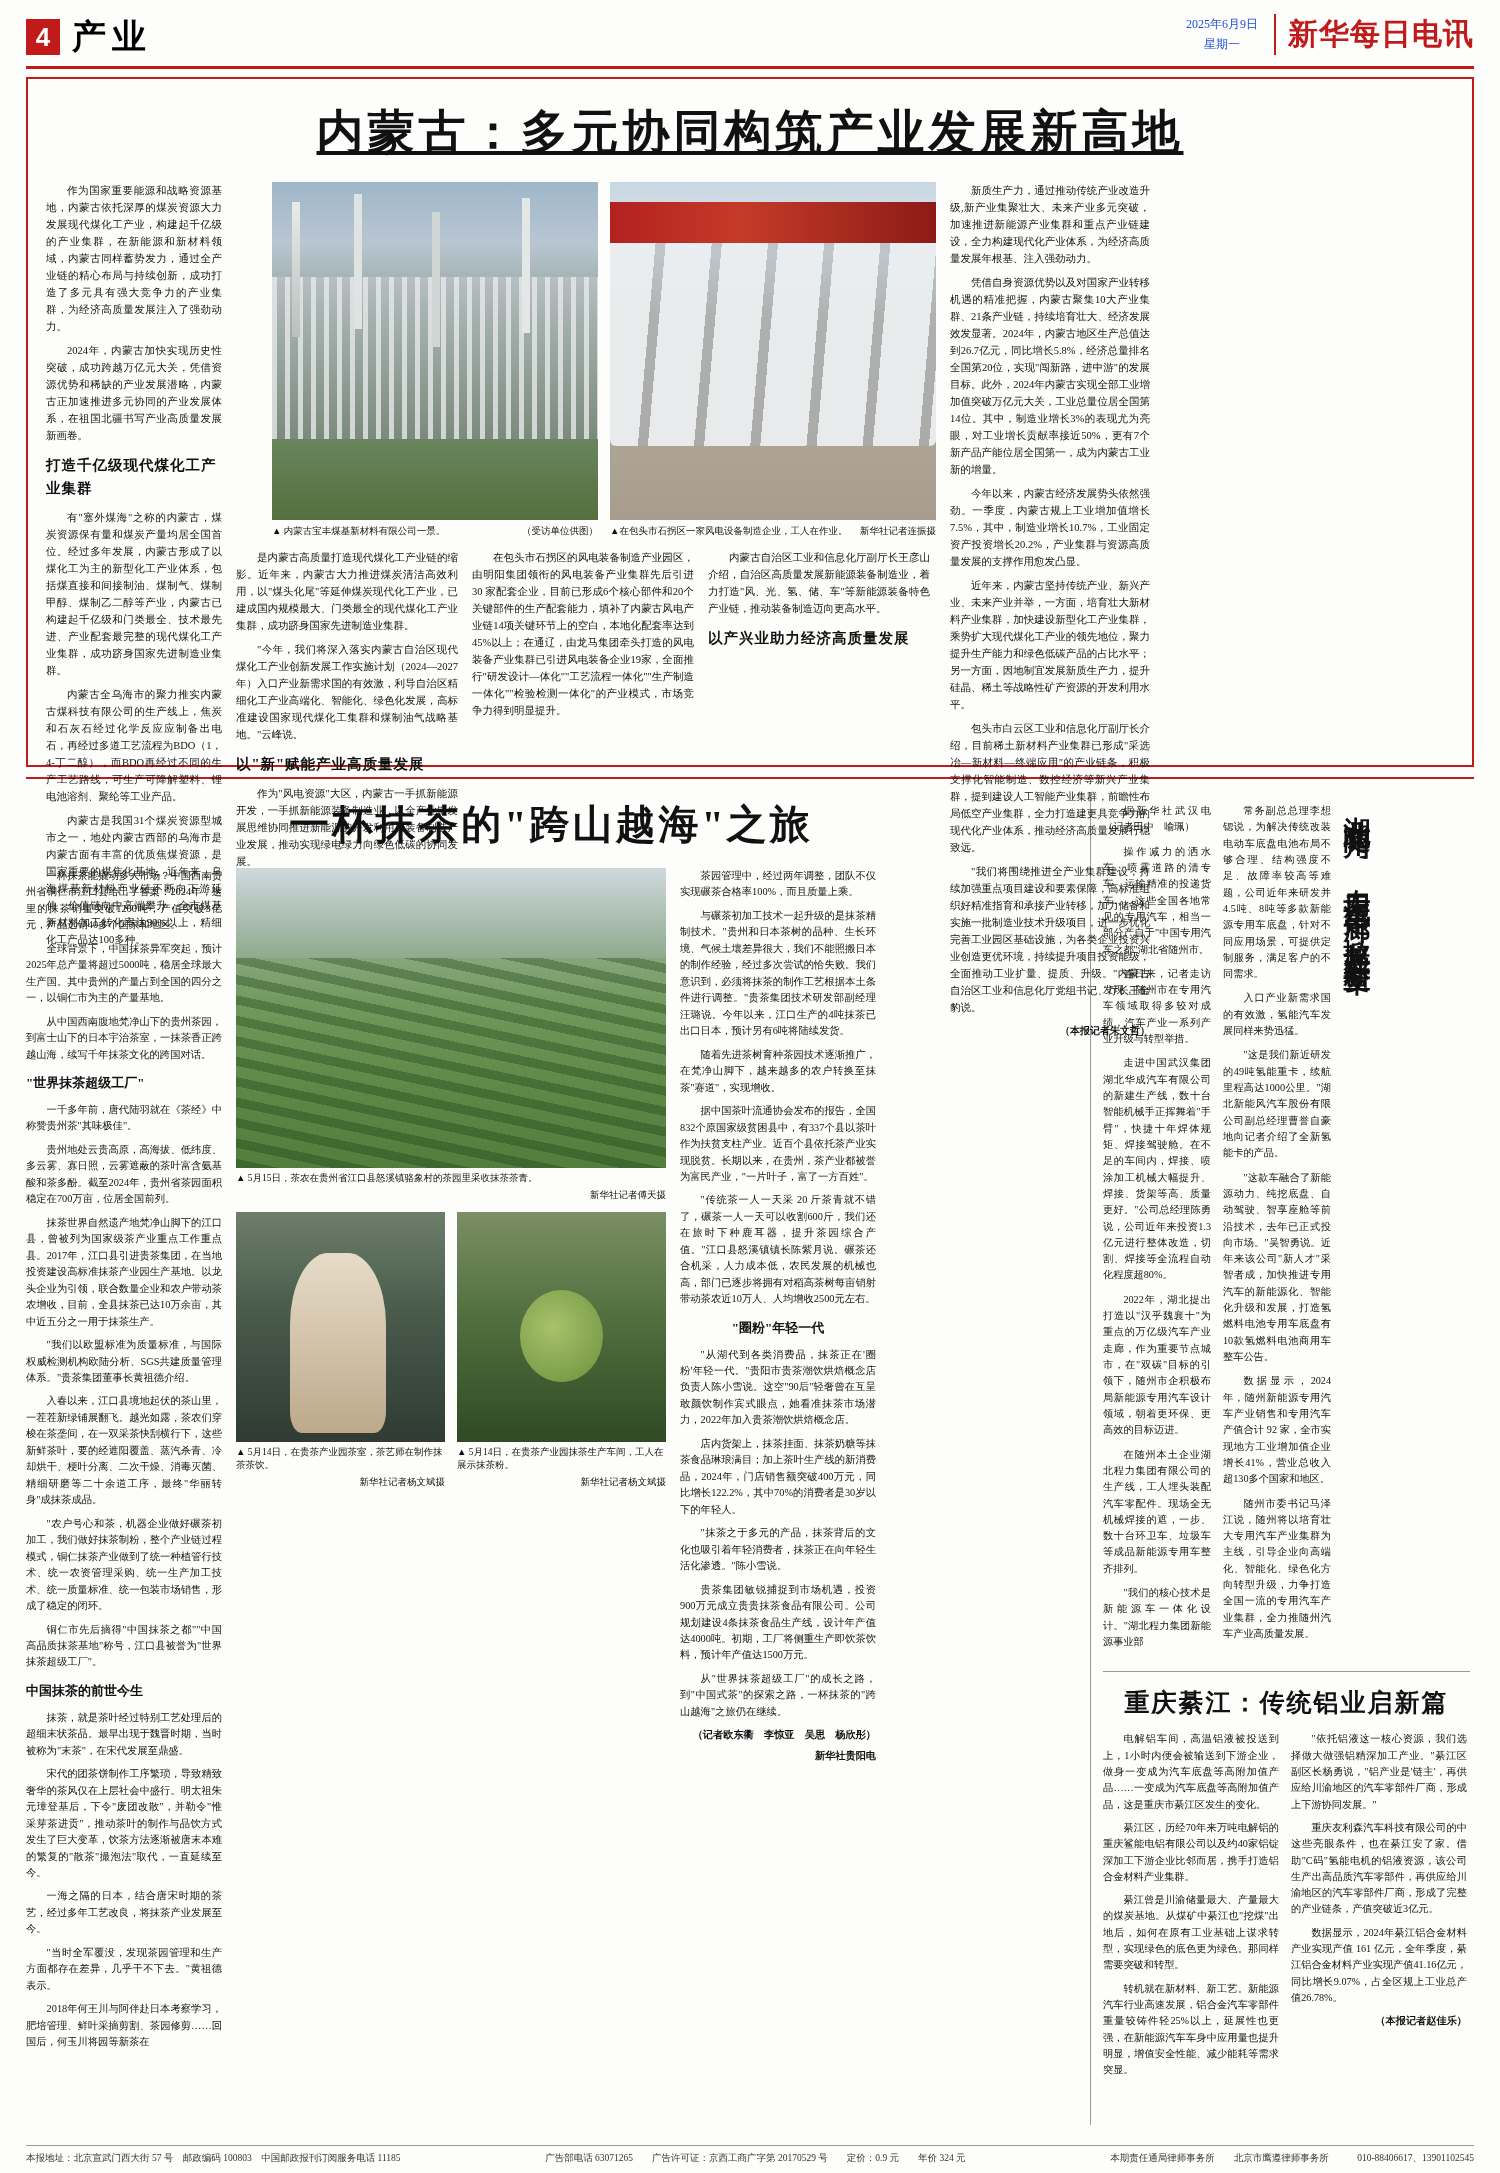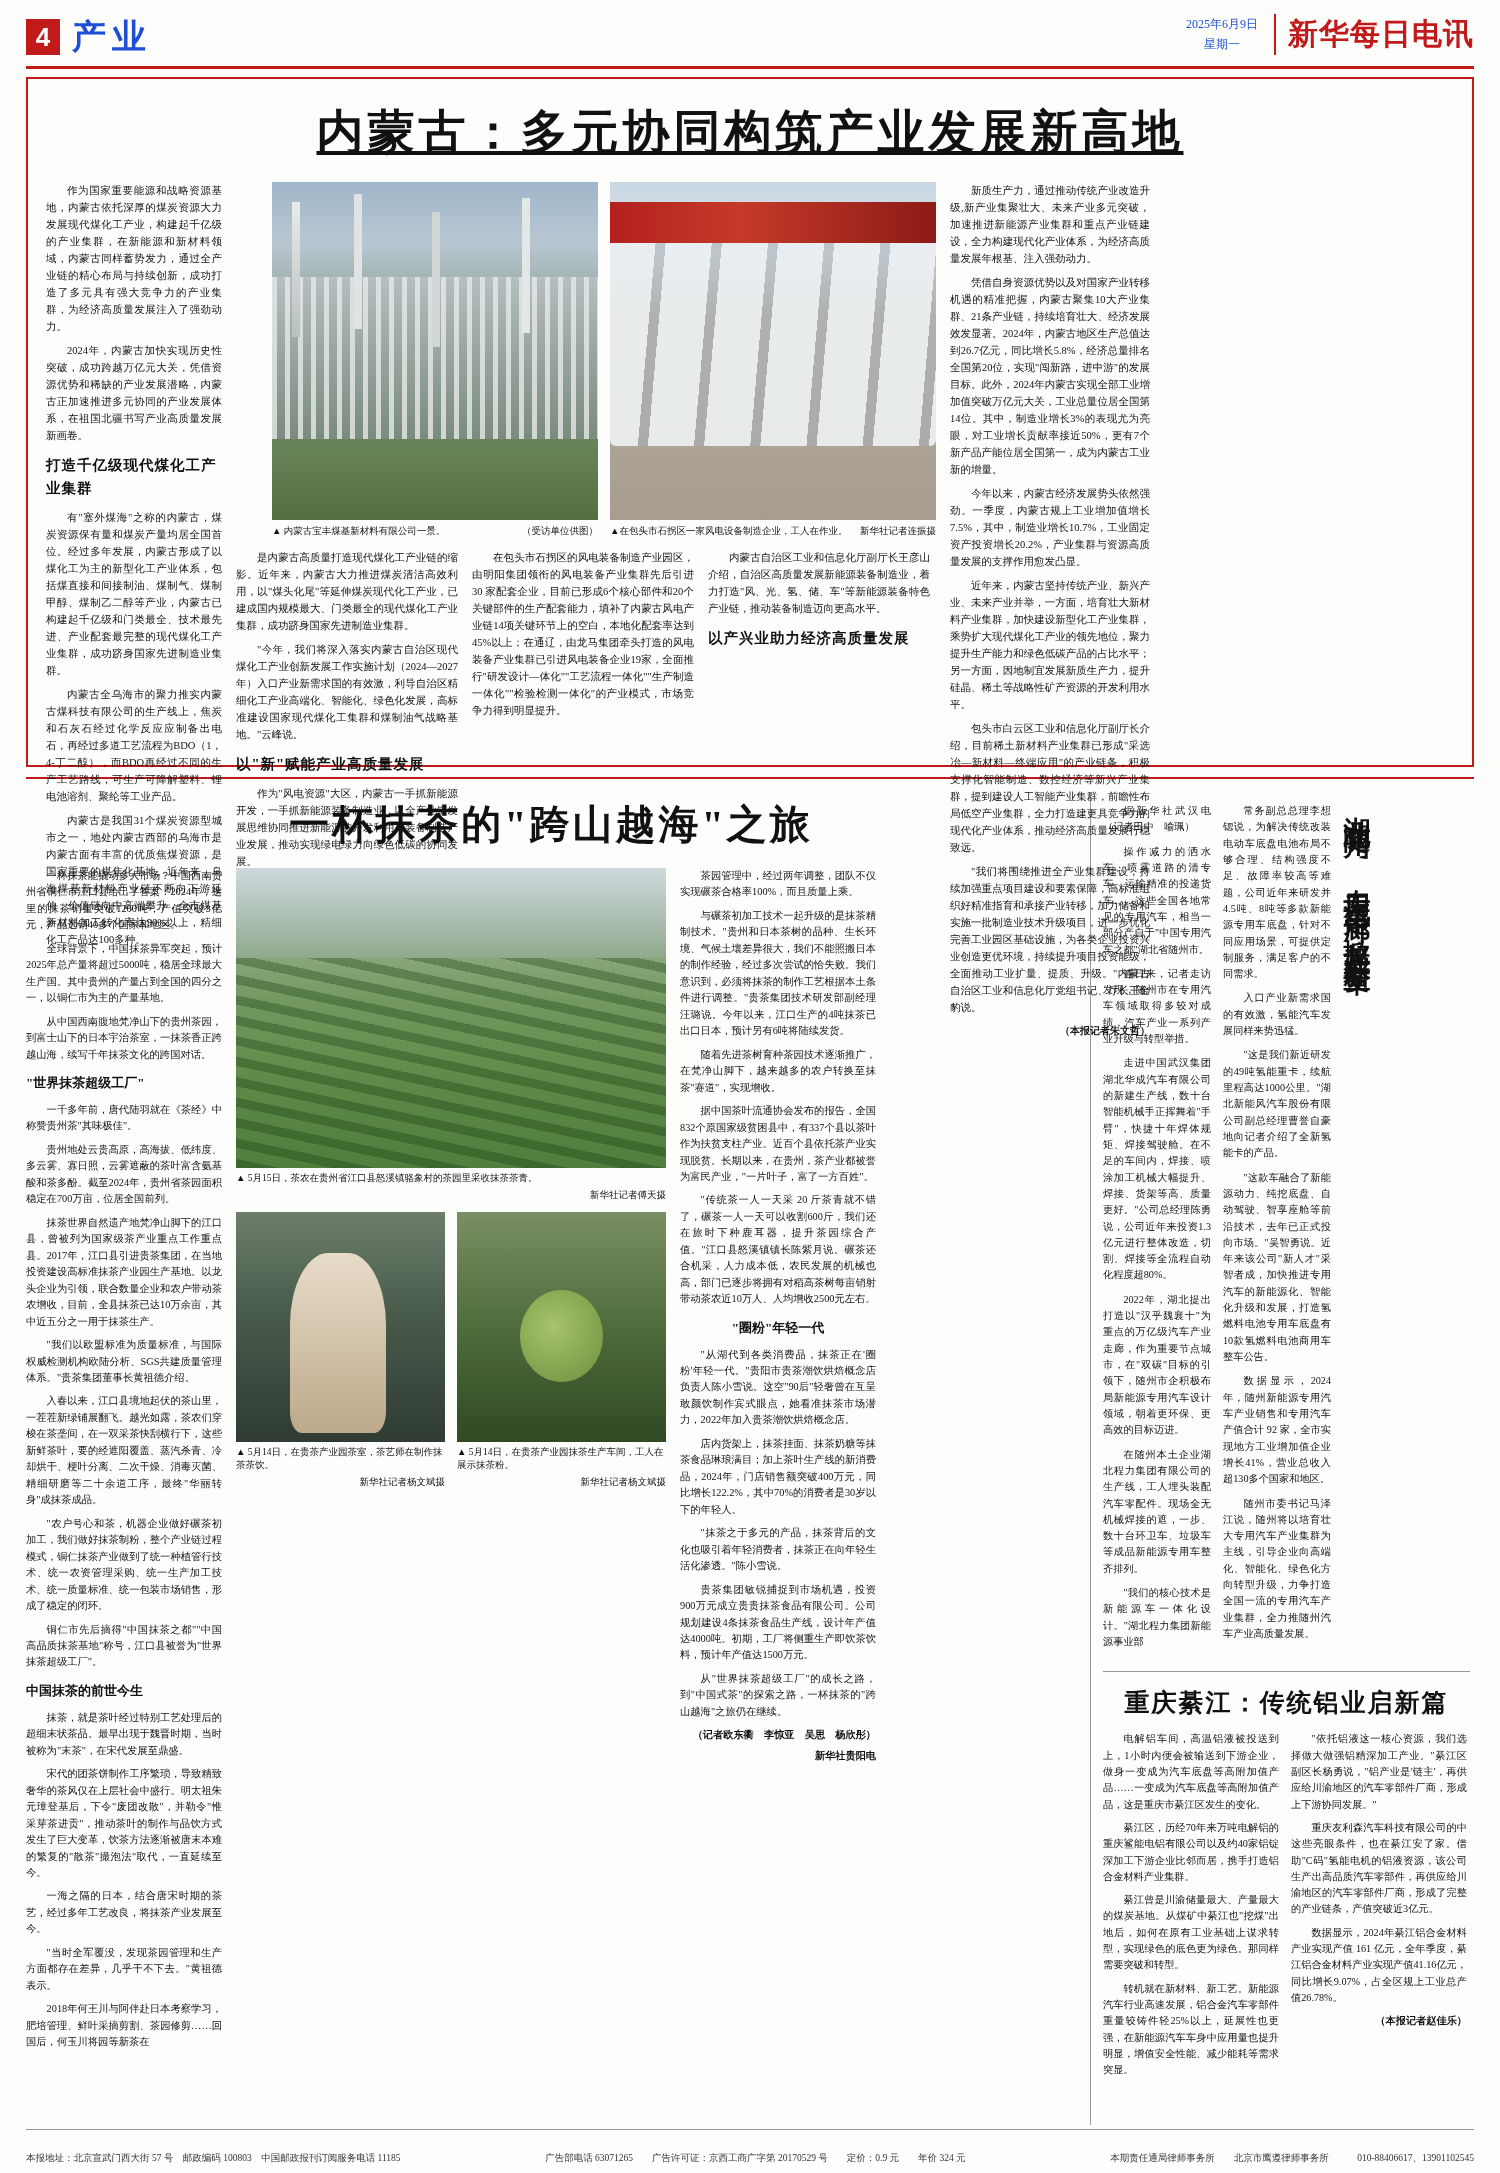--- a/index.html
+++ b/index.html
@@ -22,21 +22,21 @@
     border-bottom: 3px solid #c01a1a;
     position: relative;
   }
   .mast-left { display: flex; align-items: center; gap: 12px; }
   .page-num {
     background: #c01a1a; color: #fff; width: 34px; height: 36px;
     display: flex; align-items: center; justify-content: center;
     font-size: 26px; font-weight: bold; font-family: "Liberation Sans", sans-serif;
   }
   .section-name {
-    font-size: 34px; font-weight: bold; letter-spacing: 6px; color: #1d4ed8;
+    font-size: 34px; font-weight: bold; letter-spacing: 6px; color: #000000;
     font-family: "Liberation Serif", serif;
   }
   .mast-right { display: flex; align-items: center; gap: 16px; }
   .mast-date { text-align: center; font-size: 12px; line-height: 1.6; color: #1d4ed8; }
   .paper-title {
     font-size: 30px; font-weight: bold; color: #c01a1a; letter-spacing: 1px;
     border-left: 2px solid #c01a1a; padding-left: 12px;
     font-family: "Liberation Serif", serif;
   }
 
@@ -166,21 +166,21 @@
     margin: 14px 0 12px 0; border-top: 1px solid #999; padding-top: 14px;
   }
   .side-cols2 { display: flex; gap: 12px; }
   .side-col2 { width: 176px; font-size: 10.2px; line-height: 1.6; text-align: justify; }
   .side-col2 p { margin: 0 0 7px 0; text-indent: 2em; }
   .credit { text-align: right; font-size: 10.2px; font-weight: bold; margin-top: 4px; }
 
   
   .footer {
     position: absolute; left: 26px; right: 26px; bottom: 8px;
-    border-top: 1px solid #999; padding-top: 22px;
+    border-top: 1px solid #999; padding-top: 6px;
     display: flex; justify-content: space-between; gap: 10px;
     font-size: 9.5px; color: #333;
   }
 </style>
 </head>
 <body>
 
 <div class="page">
 
   <div class="masthead">

